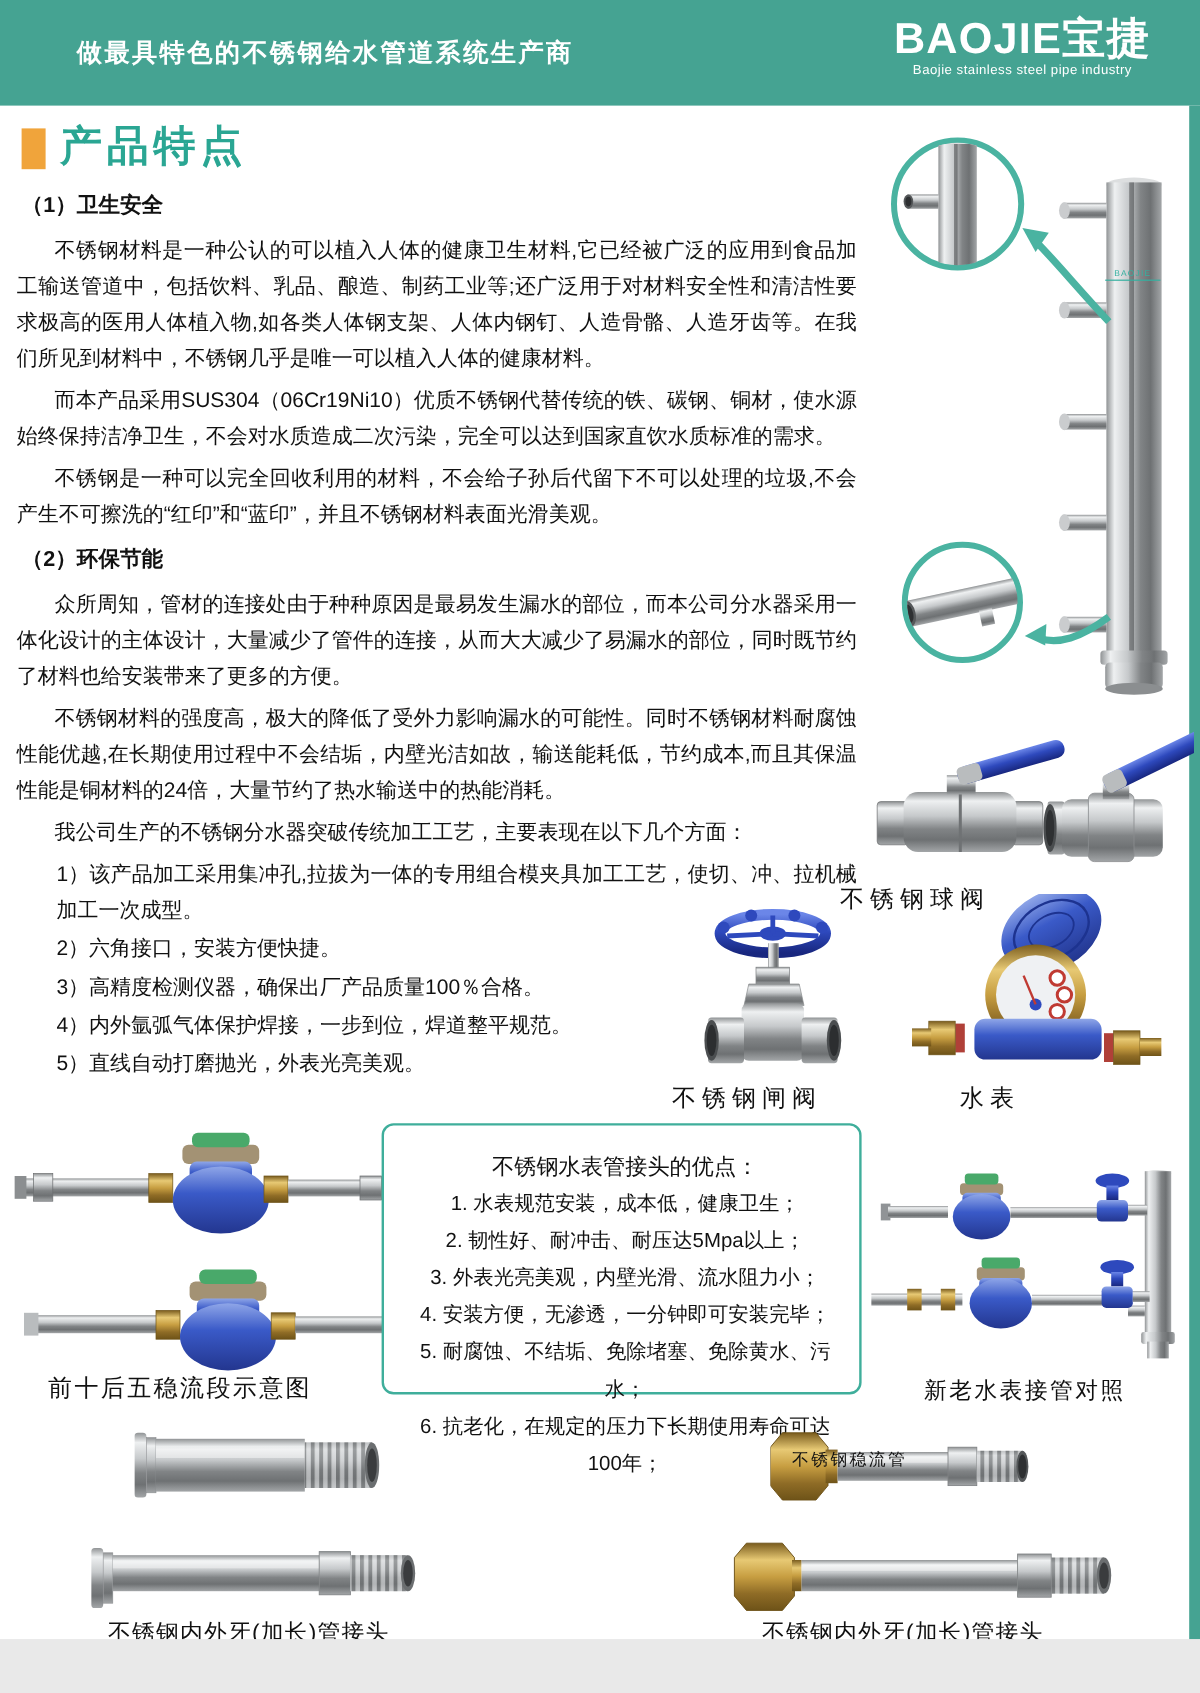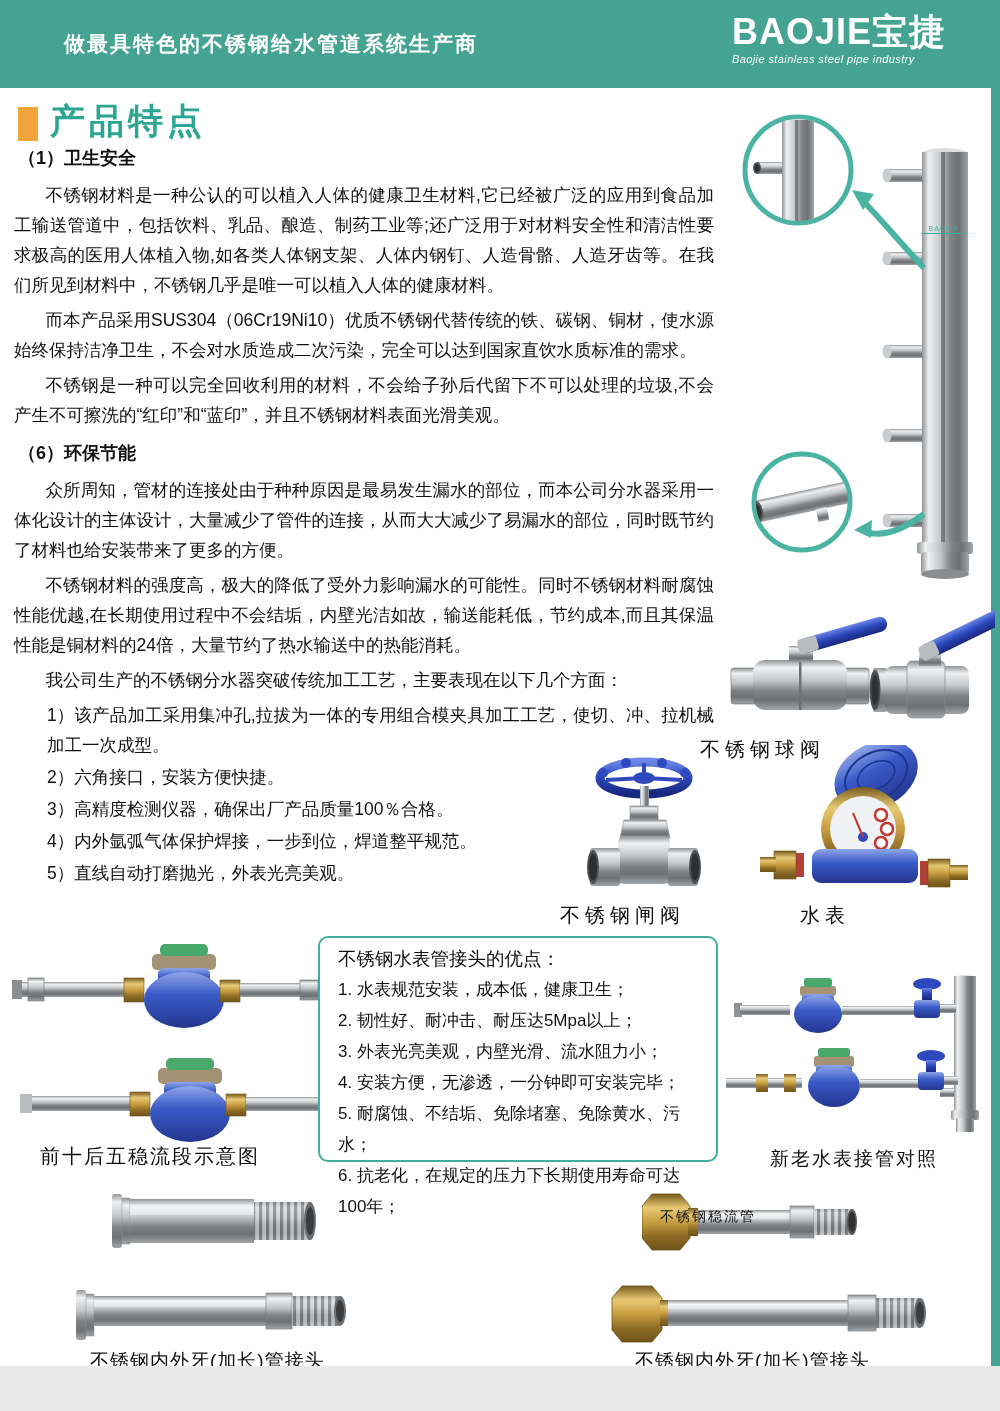--- a/index.html
+++ b/index.html
@@ -5,43 +5,43 @@
   html,body{margin:0;padding:0;background:#e9e9e9;}
   .page{
     position:relative;width:1000px;height:1366px;margin:0 auto;
     background:#ffffff;overflow:hidden;
     font-family:"Liberation Sans","DejaVu Sans",sans-serif;
     color:#111;
   }
   
   .topbar{position:absolute;left:0;top:0;width:1000px;height:88px;background:#45a392;}
   .slogan{position:absolute;left:64px;top:30px;font-size:21px;font-weight:700;color:#fff;letter-spacing:2px;}
-  .logo{position:absolute;right:28px;top:12px;width:240px;color:#fff;}
+  .logo{position:absolute;right:28px;top:12px;width:240px;text-align:center;color:#fff;}
   .logo-text{font-size:36px;font-weight:700;letter-spacing:1px;line-height:40px;}
-  .logo-sub{font-size:11px;margin-top:1px;letter-spacing:.4px;font-style:italic;}
+  .logo-sub{font-size:11px;margin-top:1px;letter-spacing:.4px;}
   
   .right-strip{position:absolute;left:991px;top:88px;width:9px;height:1290px;background:#45a392;}
   .bot-teal{position:absolute;left:0;top:1378px;width:1000px;height:26px;background:#45a392;}
   .bot-pale{position:absolute;left:0;top:1404px;width:1000px;height:7px;background:#cfe9e2;}
   
   .orange-sq{position:absolute;left:18px;top:107px;width:20px;height:34px;background:#f0a43b;}
   .section-title{position:absolute;left:50px;top:98px;margin:0;font-size:35px;font-weight:700;color:#2aa693;letter-spacing:4px;}
   
   .textcol{position:absolute;left:14px;top:142px;width:700px;font-size:17.5px;}
   .sec-h{font-size:18px;font-weight:600;margin:10px 0 8px;padding-left:4px;line-height:27px;}
-  .sec-h:first-child{margin-top:3px;}
+  .sec-h:first-child{margin-top:16px;}
   .para{margin:5px 0;line-height:30px;text-indent:1.8em;text-align:justify;}
   .li{padding-left:33px;line-height:30px;margin:2px 0;text-align:justify;}
   
   .plabel{position:absolute;font-size:20px;color:#111;}
   .sp3{letter-spacing:5px;}
   
   .advbox{
     position:absolute;left:318px;top:936px;width:400px;height:226px;box-sizing:border-box;
-    border:2.5px solid #3fae9b;border-radius:10px;background:#fff;padding:5px 12px 6px 18px;
+    border:2.5px solid #3fae9b;border-radius:10px;background:#fff;padding:18px 12px 6px 18px;text-align:center;
   }
   .adv-title{font-size:18.5px;line-height:31px;}
   .adv-item{font-size:17px;line-height:31px;}
   
   .img{position:absolute;}
   .watermark{
     position:absolute;left:921px;top:224px;width:46px;text-align:center;
     font-size:7px;color:#35b0a0;border-bottom:1px solid #35b0a0;line-height:9px;letter-spacing:1px;
   }
 </style>
@@ -104,21 +104,21 @@
   <div class="bot-pale"></div>
 
   <div class="orange-sq"></div>
   <h1 class="section-title">产品特点</h1>
 
   <div class="textcol">
     <div class="sec-h">（1）卫生安全</div>
     <p class="para">不锈钢材料是一种公认的可以植入人体的健康卫生材料,它已经被广泛的应用到食品加工输送管道中，包括饮料、乳品、酿造、制药工业等;还广泛用于对材料安全性和清洁性要求极高的医用人体植入物,如各类人体钢支架、人体内钢钉、人造骨骼、人造牙齿等。在我们所见到材料中，不锈钢几乎是唯一可以植入人体的健康材料。</p>
     <p class="para">而本产品采用SUS304（06Cr19Ni10）优质不锈钢代替传统的铁、碳钢、铜材，使水源始终保持洁净卫生，不会对水质造成二次污染，完全可以达到国家直饮水质标准的需求。</p>
     <p class="para">不锈钢是一种可以完全回收利用的材料，不会给子孙后代留下不可以处理的垃圾,不会产生不可擦洗的“红印”和“蓝印”，并且不锈钢材料表面光滑美观。</p>
-    <div class="sec-h">（6）环保节能</div>
+    <div class="sec-h">（2）环保节能</div>
     <p class="para">众所周知，管材的连接处由于种种原因是最易发生漏水的部位，而本公司分水器采用一体化设计的主体设计，大量减少了管件的连接，从而大大减少了易漏水的部位，同时既节约了材料也给安装带来了更多的方便。</p>
     <p class="para">不锈钢材料的强度高，极大的降低了受外力影响漏水的可能性。同时不锈钢材料耐腐蚀性能优越,在长期使用过程中不会结垢，内壁光洁如故，输送能耗低，节约成本,而且其保温性能是铜材料的24倍，大量节约了热水输送中的热能消耗。</p>
     <p class="para">我公司生产的不锈钢分水器突破传统加工工艺，主要表现在以下几个方面：</p>
     <div class="li">1）该产品加工采用集冲孔,拉拔为一体的专用组合模夹具加工工艺，使切、冲、拉机械加工一次成型。</div>
     <div class="li">2）六角接口，安装方便快捷。</div>
     <div class="li">3）高精度检测仪器，确保出厂产品质量100％合格。</div>
     <div class="li">4）内外氩弧气体保护焊接，一步到位，焊道整平规范。</div>
     <div class="li">5）直线自动打磨抛光，外表光亮美观。</div>
   </div>
 

